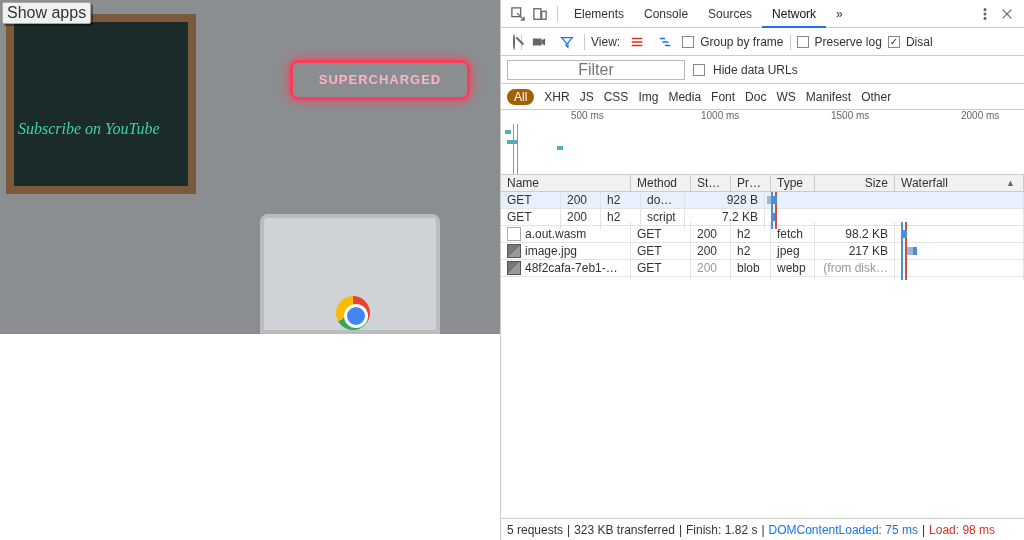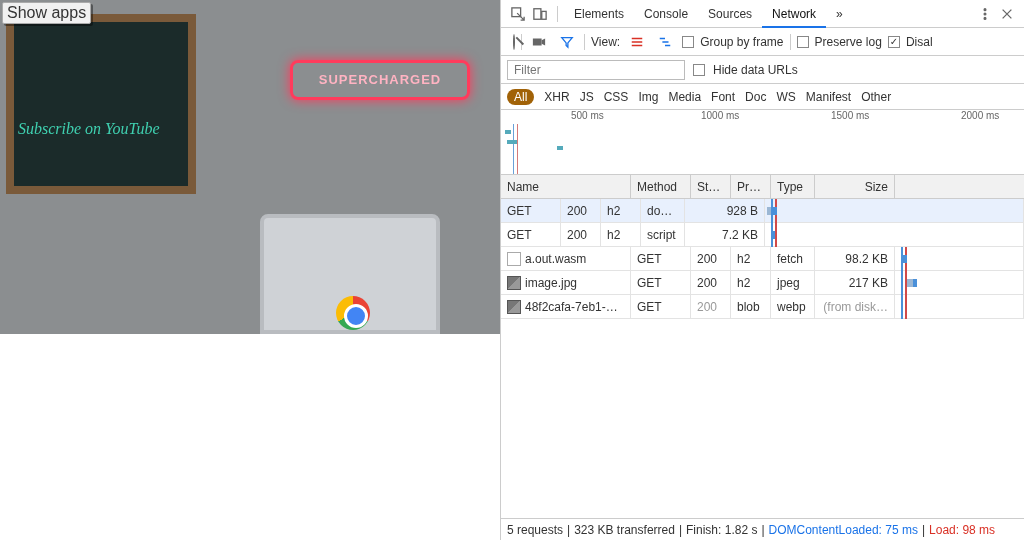--- a/index.html
+++ b/index.html
@@ -32,35 +32,35 @@
   .noent::after { content:""; position:absolute; left:1px; top:5px; width:10px; height:1.5px; background:#666; transform:rotate(45deg); }
   .tb-sep { width:1px; height:16px; background:#ccc; }
   .funnel { color:#1a73e8; }
   .funnel svg { stroke:#1a73e8; }
   .cb { width:12px; height:12px; border:1px solid #888; background:#fff; display:inline-block; vertical-align:middle; }
   .cb.checked::after { content:"✓"; display:block; font-size:10px; line-height:10px; color:#333; text-align:center; }
   .toolbar .txt { color:#333; }
   .viewmode svg { stroke:#1a73e8; }
   
   .filterbar { display:flex; align-items:center; height:28px; border-bottom:1px solid #ccc; padding:0 6px; gap:8px; }
-  .filter-input { width:178px; height:20px; border:1px solid #bbb; padding:0 6px; font-size:12px; color:#888; background:#fff; }
+  .filter-input { width:178px; height:20px; border:1px solid #bbb; padding:0 6px; font-size:16px; color:#888; background:#fff;text-align:center; }
   
   .typebar { display:flex; align-items:center; height:26px; border-bottom:1px solid #ccc; padding:0 6px; gap:10px; }
   .pill { padding:1px 7px; border-radius:8px; }
   .pill.active { background:#a16207; color:#fff; }
   
   .timeline { height:65px; border-bottom:1px solid #ccc; position:relative; padding-top:14px; }
   .timeline .ticks { position:absolute; top:0; left:0; right:0; height:14px; font-size:10px; color:#666; }
   .timeline .tick { position:absolute; top:0; }
   .timeline .marks { position:absolute; left:0; right:0; top:16px; bottom:0; }
   .bar { position:absolute; height:4px; background:#5ab; }
   .vline { position:absolute; top:14px; bottom:0; width:1px; }
   
   .netlist { flex:1; display:flex; flex-direction:column; overflow:hidden; }
-  .thead, .trow { display:flex; align-items:center; border-bottom:1px solid #e3e3e3; height:24px; }
+  .thead, .trow { display:flex; align-items:center; border-bottom:1px solid #e3e3e3; height:17px; }
   .thead { background:#f1f1f1; border-bottom:1px solid #ccc; font-weight:400; color:#333; }
   .th, .td { padding:0 6px; overflow:hidden; white-space:nowrap; text-overflow:ellipsis; border-right:1px solid #e3e3e3; height:24px; line-height:24px; }
   .th { border-right:1px solid #ccc; }
   .c-name { width:130px; display:flex; align-items:center; gap:4px; }
   .c-method { width:60px; }
   .c-status { width:40px; }
   .c-proto { width:40px; }
   .c-type { width:44px; }
   .c-size { width:80px; text-align:right; }
   .c-waterfall { flex:1; min-width:60px; position:relative; }
@@ -207,20 +207,24 @@
     </div>
 
     <div class="netlist">
       <div class="thead">
         <div class="th c-name">Name</div>
         <div class="th c-method">Method</div>
         <div class="th c-status">Sta…</div>
         <div class="th c-proto">Pro…</div>
         <div class="th c-type">Type</div>
         <div class="th c-size">Size</div>
+        <div class="th c-waterfall">
+            <span>Waterfall</span>
+            <span class="tri">▲</span>
+          </div>
       </div>
       <div class="tbody">
         <div class="trow selected">
           <div class="td c-method">GET</div>
           <div class="td c-status">200</div>
           <div class="td c-proto">h2</div>
           <div class="td c-type">doc…</div>
           <div class="td c-size">928 B</div>
           <div class="td c-waterfall">
               <span class="wf-line-blue" style="left:6px"></span>

